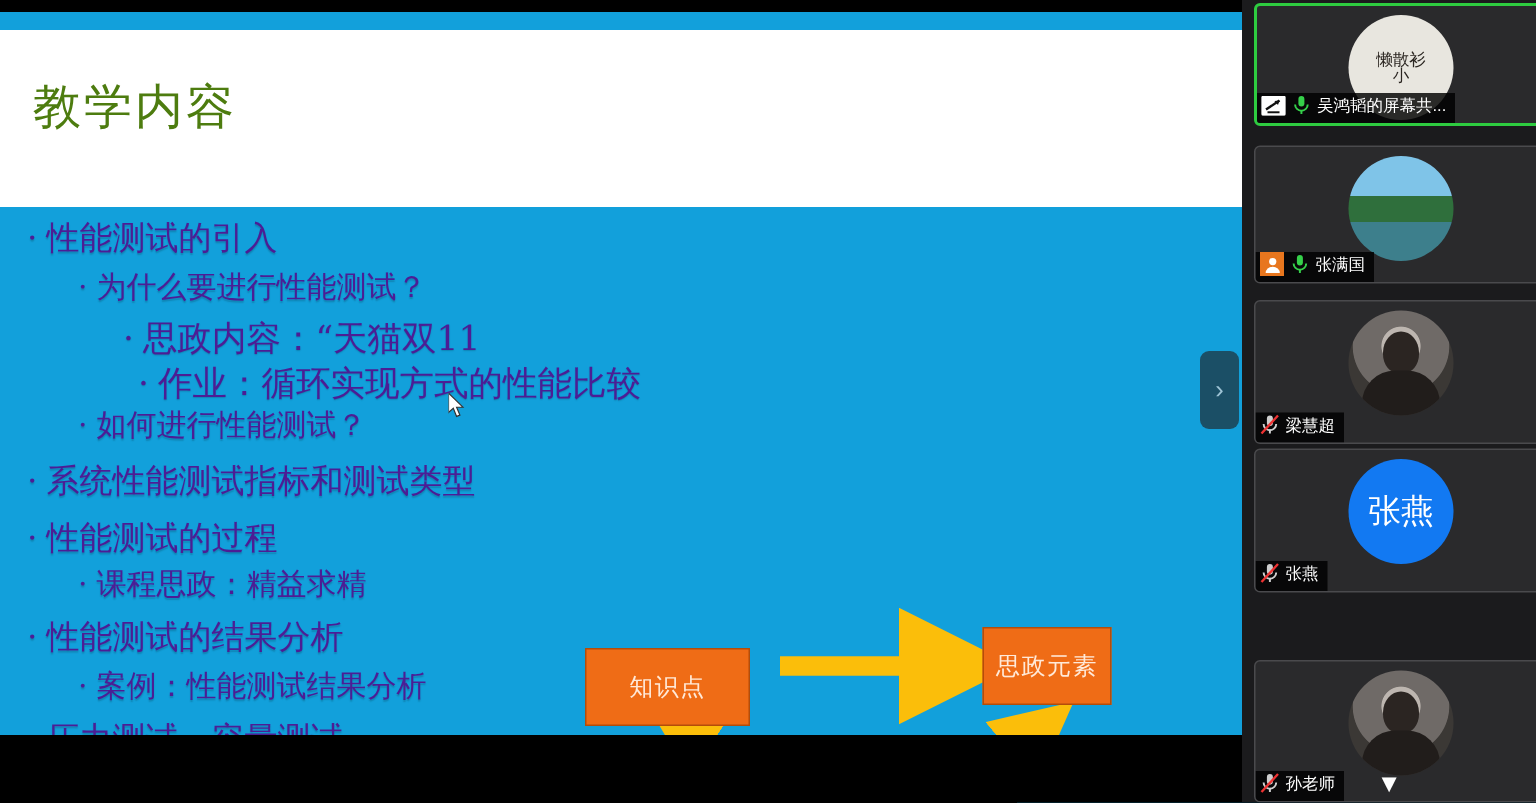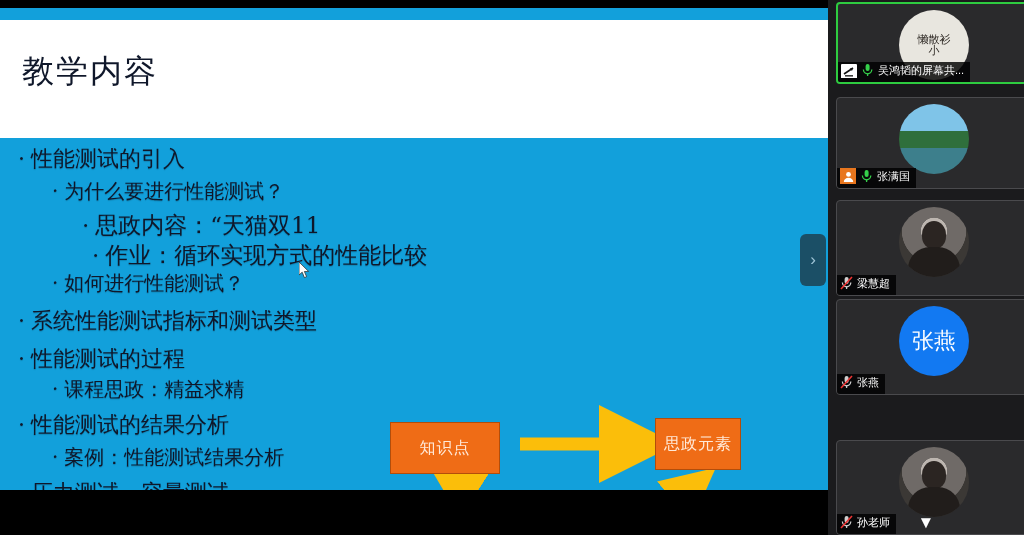--- a/index.html
+++ b/index.html
@@ -14,47 +14,47 @@
   #share-region {
     position:absolute; left:0; top:0; width:828px; height:490px;
     background:#ffffff; overflow:hidden;
   }
   .slide-topbar-black { position:absolute; left:0; top:0; width:828px; height:8px; background:#000; }
   .slide-topbar-blue  { position:absolute; left:0; top:8px; width:828px; height:12px; background:#12a0db; }
   .slide-white { position:absolute; left:0; top:20px; width:828px; height:118px; background:#fff; }
 
   #slide-title {
     position:absolute; left:22px; top:50px;
-    font-size:32px; color:#0f172a; letter-spacing:2px;
+    font-size:32px; color:#4d7c0f; letter-spacing:2px;
     font-family:"DejaVu Serif","Liberation Serif",serif;
     white-space:nowrap;
   }
 
   #slide-body {
     position:absolute; left:0; top:138px; width:828px; height:352px;
     background:#12a0db; overflow:hidden;
   }
 
-  .bul { position:absolute; color:#0f172a; white-space:nowrap;
+  .bul { position:absolute; color:#4c1d95; white-space:nowrap;
          font-family:"DejaVu Serif","Liberation Serif",serif;
          text-shadow:0 1px 1px rgba(0,0,0,.18); }
   .lv1 { font-size:22px; }
   .lv2 { font-size:20px; }
   .lv3 { font-size:23px; }
   .dot { display:inline-block; margin-right:6px; }
 
   
   #diagram { position:absolute; left:380px; top:265px; width:430px; height:200px; }
   .dbox {
     position:absolute; background:#ef6c16; border:1px solid #b34d0a;
     color:#ffe9d8; display:flex; align-items:center; justify-content:center;
     font-size:16px; letter-spacing:1px;
     font-family:"DejaVu Serif","Liberation Serif",serif;
   }
-  #box-knowledge { left:10px;  top:19px;  width:110px; height:52px; }
+  #box-knowledge { left:10px;  top:29px;  width:110px; height:52px; }
   #box-ideology  { left:275px; top:15px;  width:86px; height:52px; }
 
   
   #slide-next-tab {
     position:absolute; left:800px; top:234px; width:26px; height:52px;
     background:#1b4f66; border-radius:6px;
     display:flex; align-items:center; justify-content:center;
     color:#9fc4d6; font-size:17px;
   }
 

